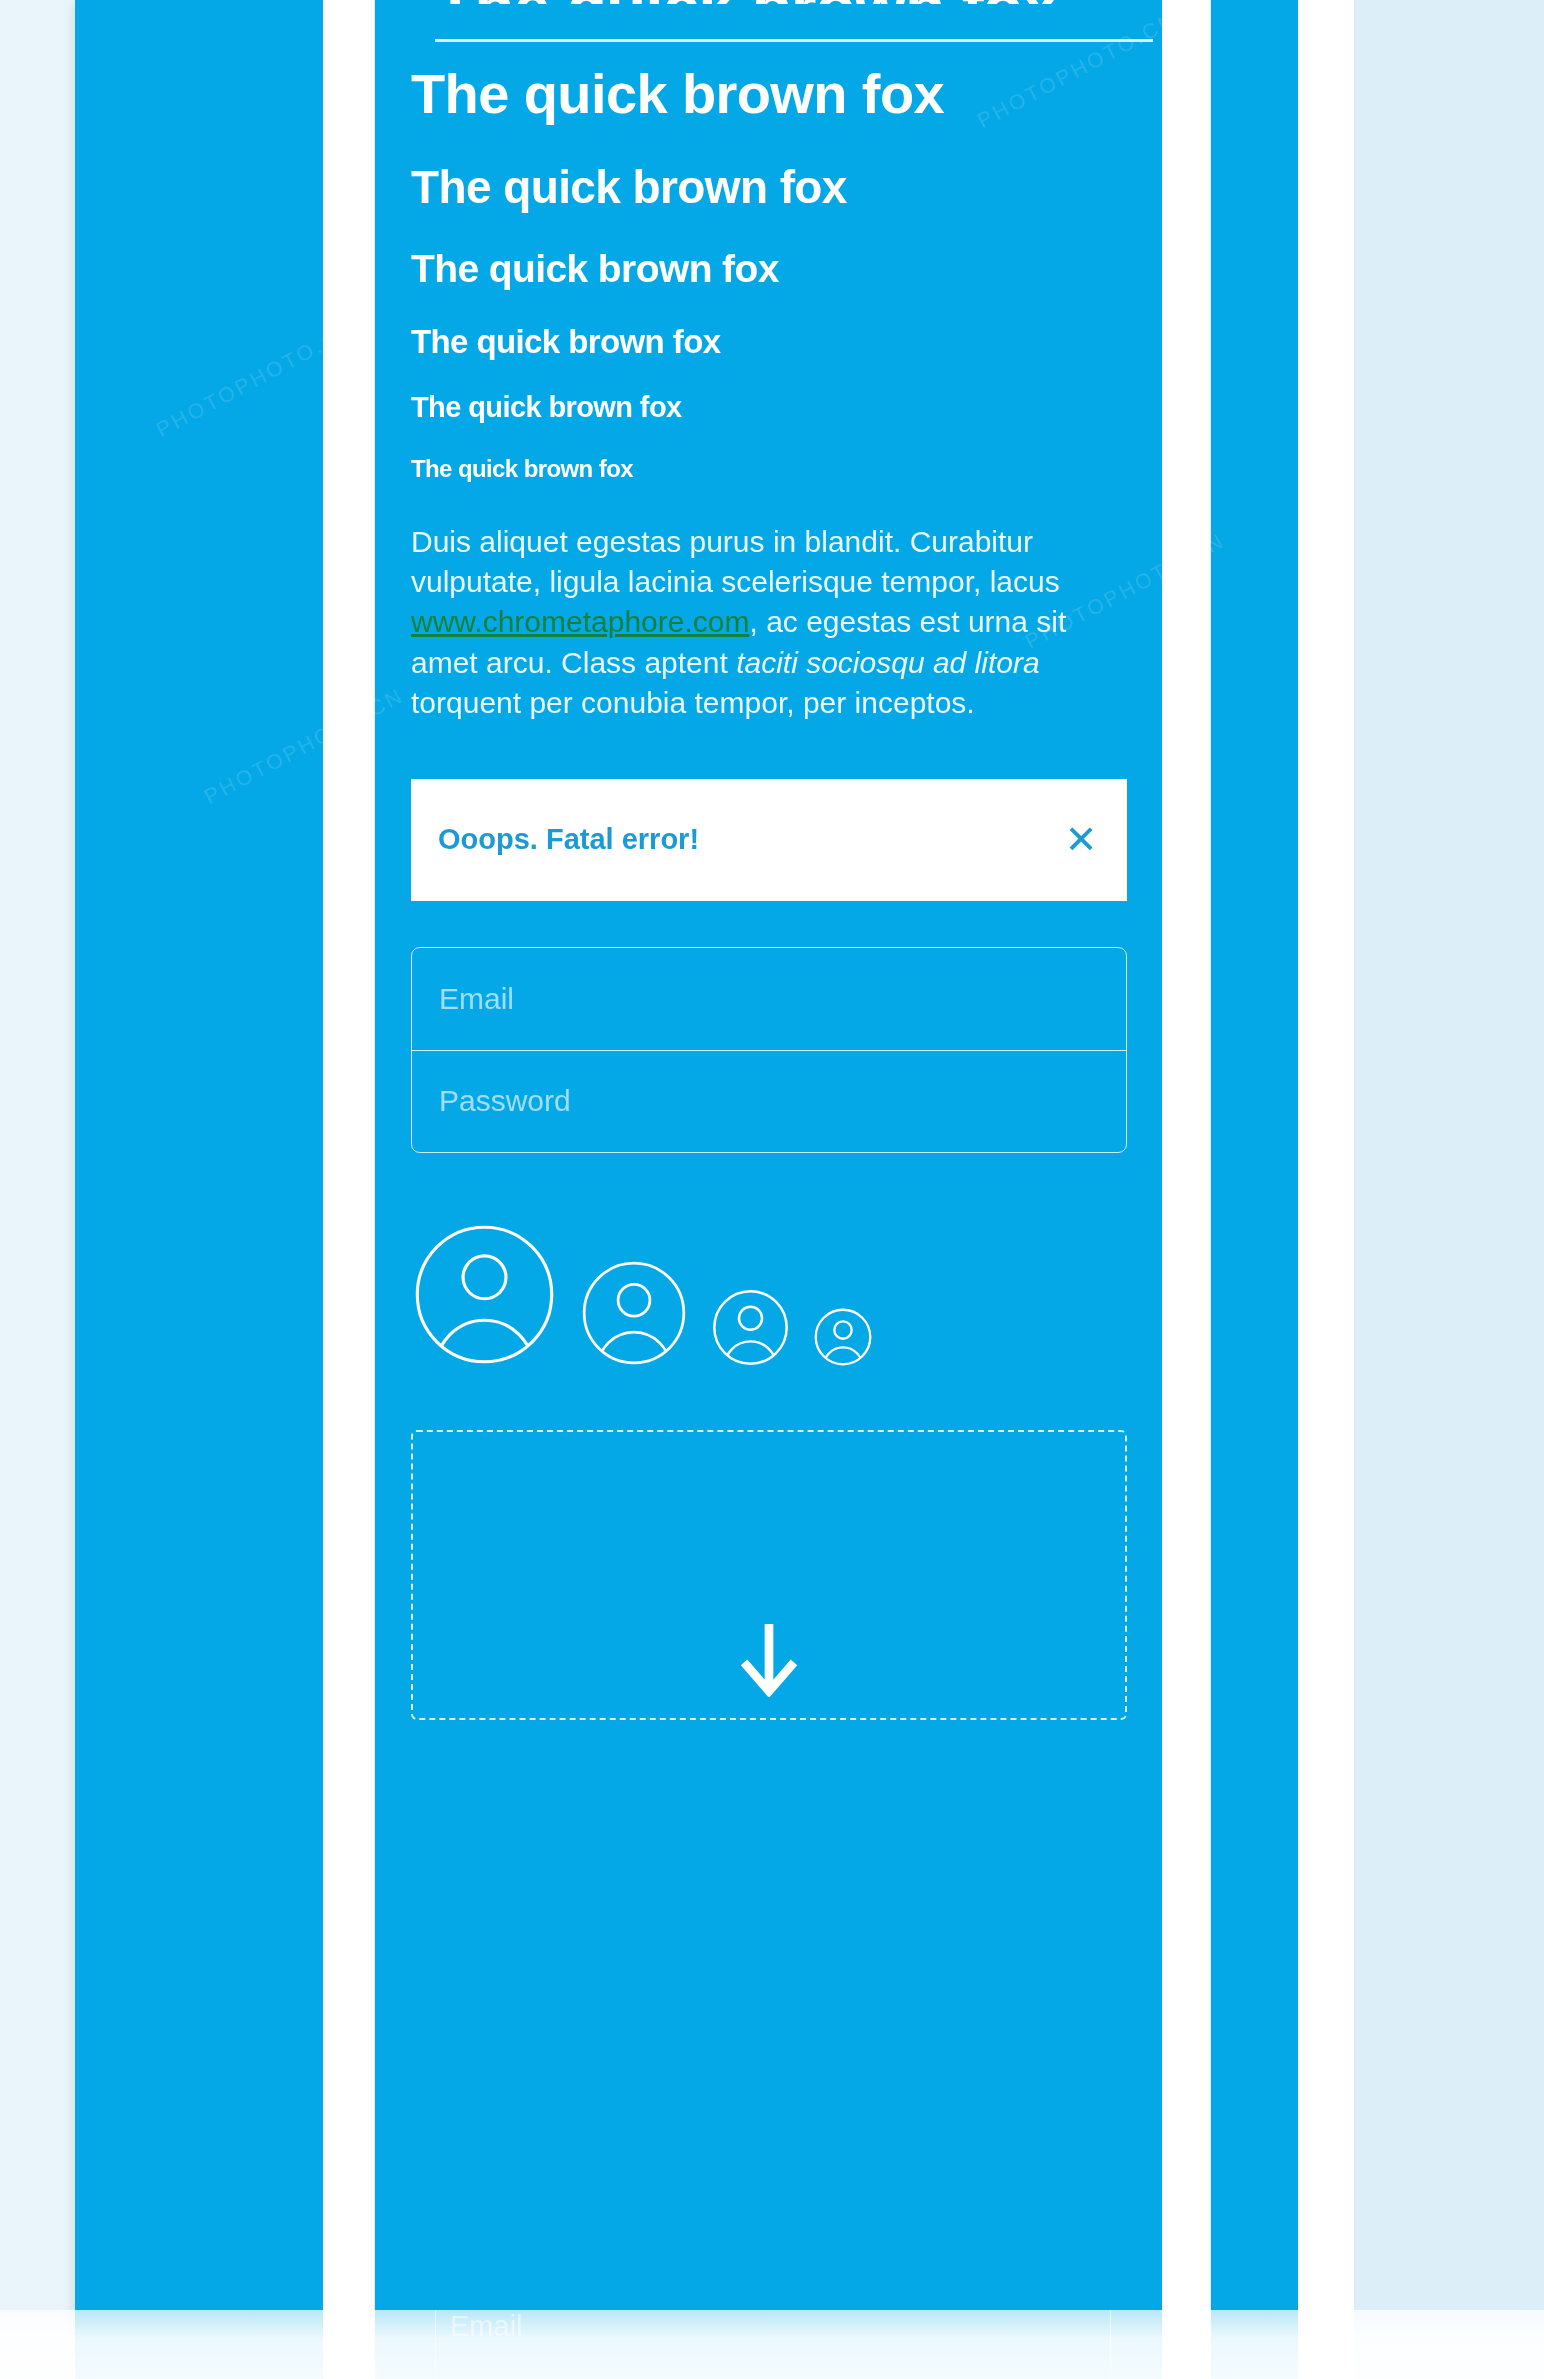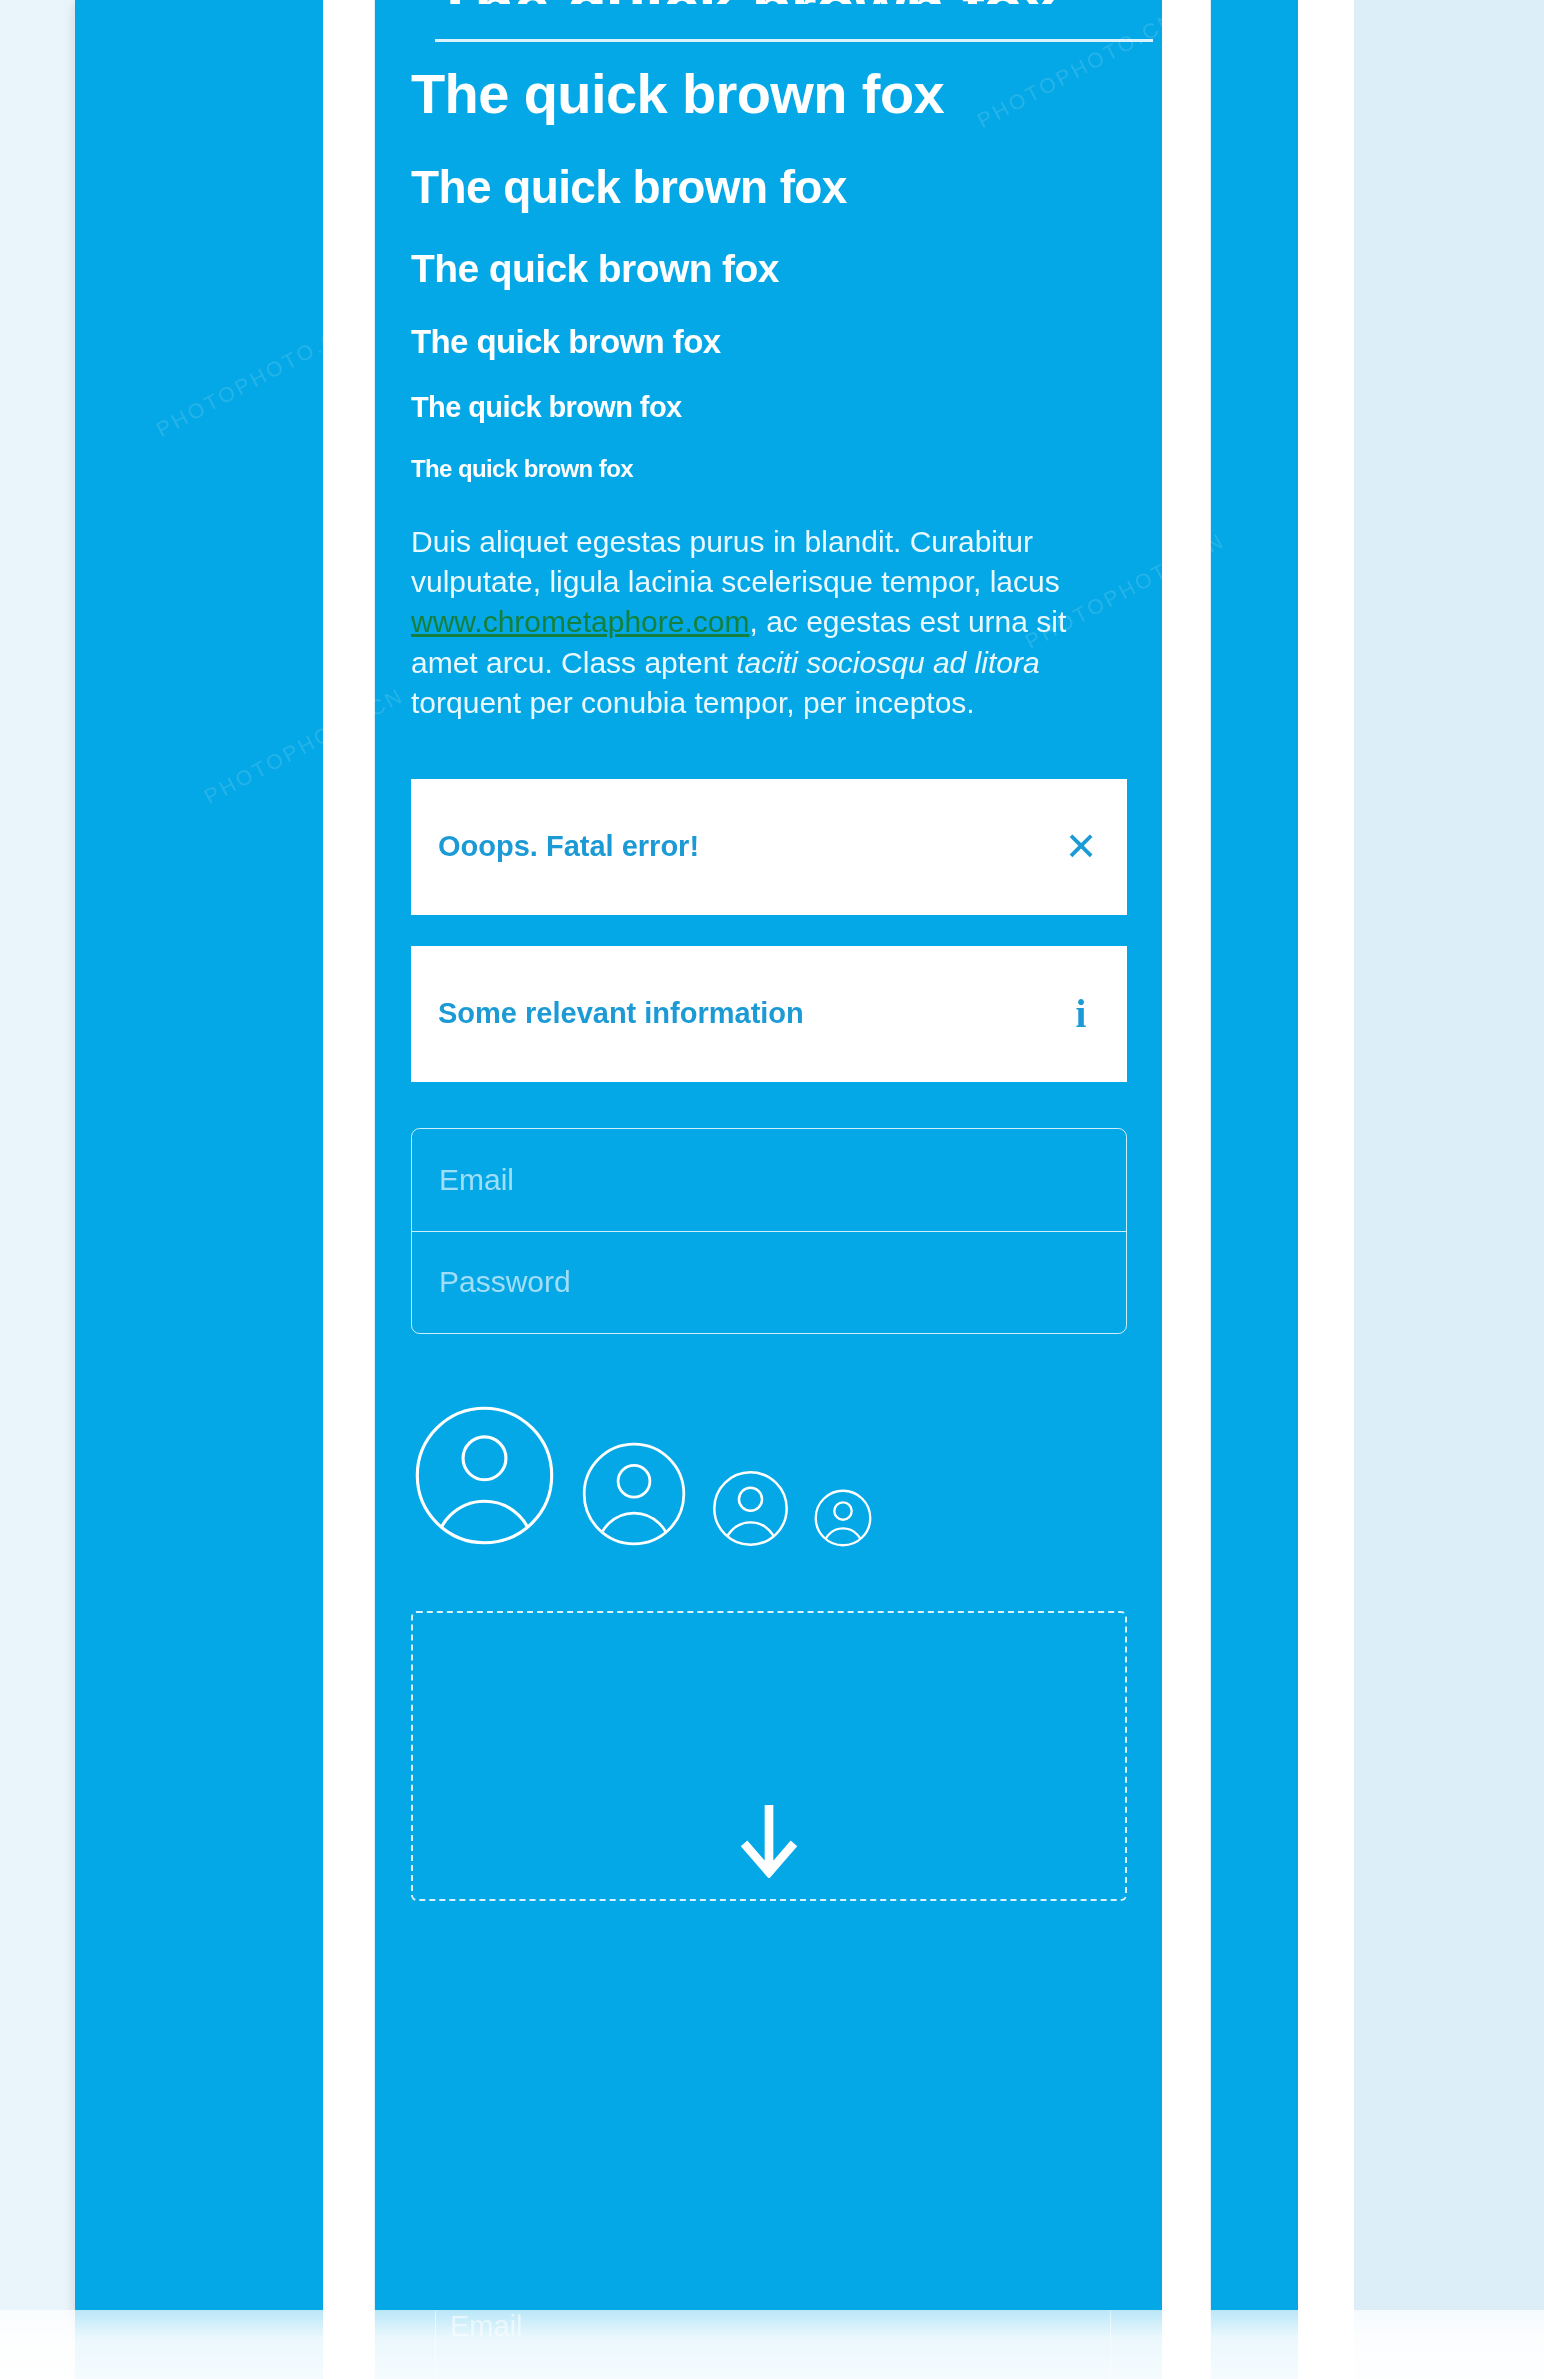--- a/index.html
+++ b/index.html
@@ -125,21 +125,21 @@
   }
   .body-copy a {
     color: #15803d;
     text-decoration: underline;
   }
   .body-copy em { font-style: italic; }
 
   
   .alert {
     background: #ffffff;
-    height: 136px;
+    height: 122px;
     display: flex;
     align-items: center;
     justify-content: space-between;
     padding: 0 25px 0 27px;
     box-sizing: border-box;
     margin-bottom: 31px;
   }
   .alert-text {
     color: #1b9ad6;
     font-size: 29px;
@@ -250,24 +250,20 @@
     <p class="h-line h6">The quick brown fox</p>
   </div>
 
   <p class="body-copy"><span>Duis aliquet egestas purus in blandit. Curabitur vulputate, ligula lacinia scelerisque tempor, lacus </span><a href="#">www.chrometaphore.com</a><span>, ac egestas est urna sit amet arcu. Class aptent </span><em>taciti sociosqu ad litora</em><span> torquent per conubia tempor, per inceptos.</span></p>
 
   <div class="alert">
     <span class="alert-text">Ooops. Fatal error!</span>
     <span class="alert-icon">✕</span>
   </div>
 
-  <div class="alert">
-    <span class="alert-text">Some relevant information</span>
-    <span class="alert-icon info">i</span>
-  </div>
 
   <div class="field-group">
     <div class="field">
       <span class="field-placeholder">Email</span>
     </div>
     <div class="field">
       <span class="field-placeholder">Password</span>
     </div>
   </div>
 

